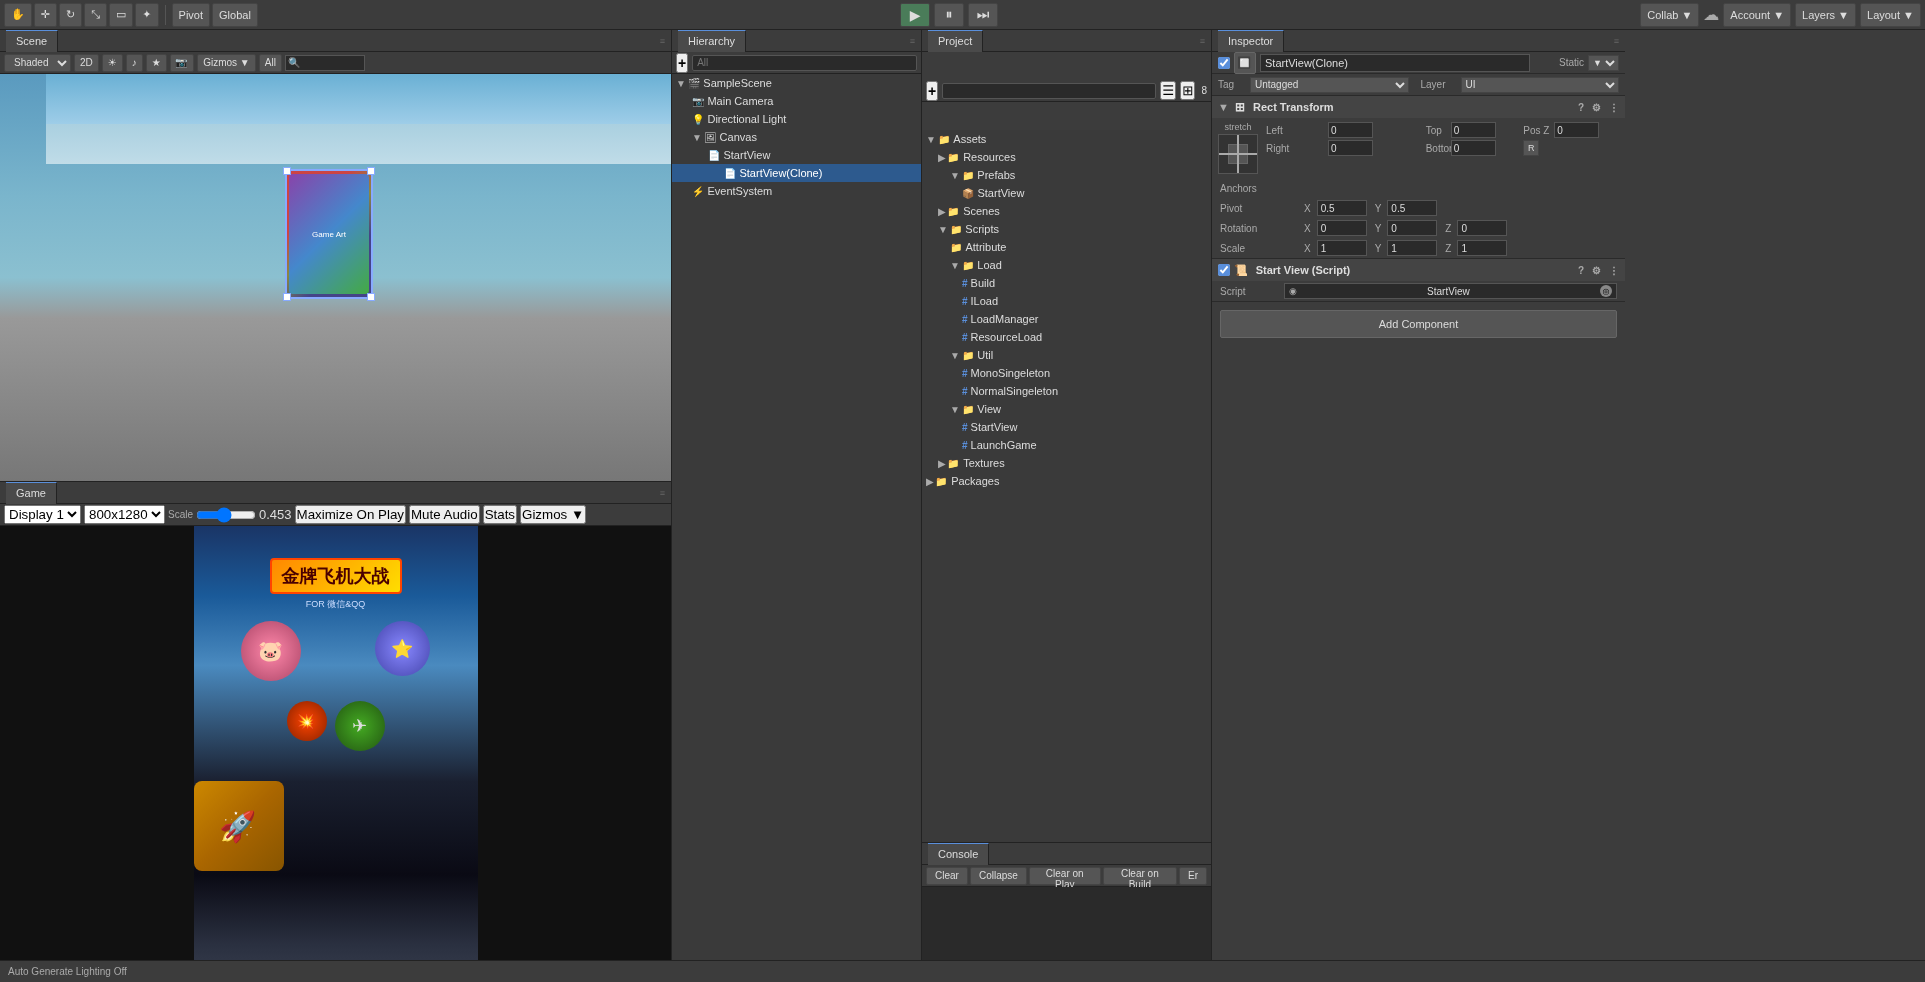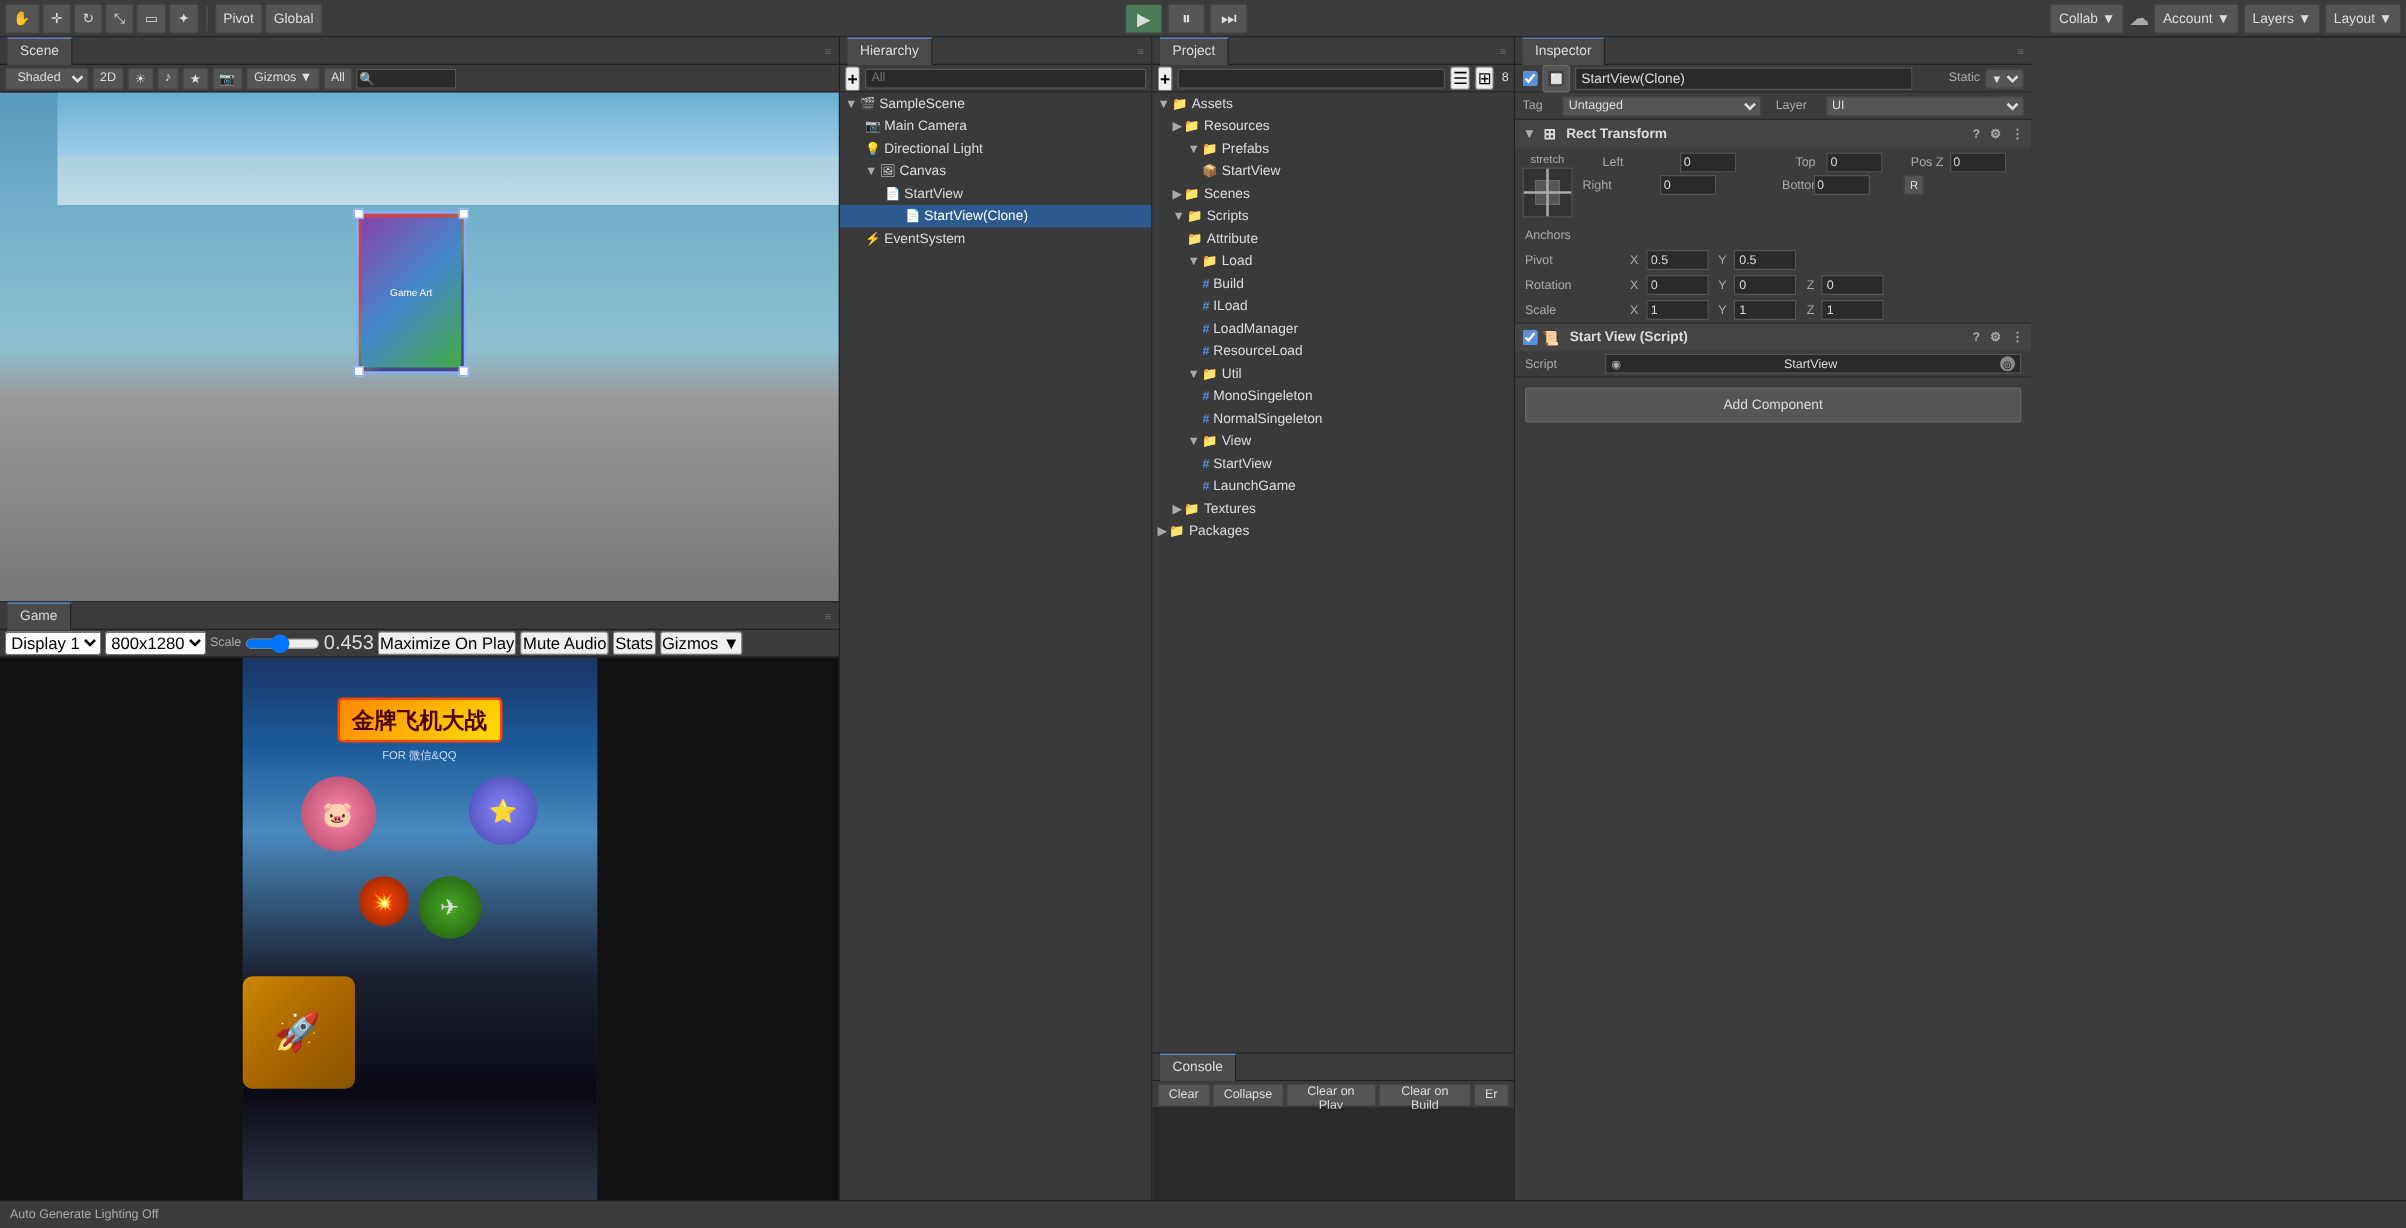--- a/index.html
+++ b/index.html
@@ -234,20 +234,21 @@
     .tree-item.selected { background: #2d5a8e; color: white; }
     .tree-arrow { color: #aaa; margin-right: 2px; font-size: 10px; }
     .tree-icon { margin-right: 3px; font-size: 10px; }
 
     
     .project-panel {
       width: 290px;
       display: flex;
       flex-direction: column;
       border-right: 1px solid #222;
+      gap: 28px;
     }
     .project-content {
       flex: 1;
       background: #3a3a3a;
       overflow-y: auto;
     }
 
     
     .inspector-panel {
       width: 290px;
@@ -517,21 +518,21 @@
       </div>
       <div class="game-toolbar">
         <select class="tb-btn">
           <option>Display 1</option>
         </select>
         <select class="tb-btn">
           <option>800x1280</option>
         </select>
         <span style="color:#aaa;font-size:10px;">Scale</span>
         <input type="range" min="0" max="1" step="0.001" value="0.453" style="width: 60px; height: 12px;">
-        <span style="color:#ddd;font-size:16px;">0.453</span>
+        <span style="color:#ddd;font-size:13px;">0.453</span>
         <button class="tb-btn">Maximize On Play</button>
         <button class="tb-btn">Mute Audio</button>
         <button class="tb-btn">Stats</button>
         <button class="tb-btn">Gizmos ▼</button>
       </div>
       <div class="game-content">
 
         <div style="flex:1; background:#111; height:100%;"></div>
         <div class="game-canvas">
 
@@ -792,21 +793,21 @@
                 <div style="width:20px;height:20px;background:#555;border:1px solid #666;display:flex;align-items:center;justify-content:center;">
                   <div style="width:2px;height:100%;background:#aaa;position:absolute;"></div>
                   <div style="width:100%;height:2px;background:#aaa;position:absolute;"></div>
                 </div>
               </div>
             </div>
           </div>
 
           <div style="flex:1;">
 
-            <div style="display:grid; grid-template-columns:60px 1fr 1fr 1fr; gap:2px; margin-bottom:2px; align-items:center;margin-left:16px;">
+            <div style="display:grid; grid-template-columns:60px 1fr 1fr 1fr; gap:2px; margin-bottom:2px; align-items:center;">
               <span style="color:#aaa;font-size:10px;">Left</span>
               <div style="display:flex;align-items:center;gap:1px;">
                 <input type="text" class="xyz-input" value="0" style="">
               </div>
               <div style="display:flex;align-items:center;gap:1px;">
                 <span style="color:#aaa;font-size:10px;width:24px;">Top</span>
                 <input type="text" class="xyz-input" value="0" style="">
               </div>
               <div style="display:flex;align-items:center;gap:1px;">
                 <span style="color:#aaa;font-size:10px;width:30px;">Pos Z</span>

